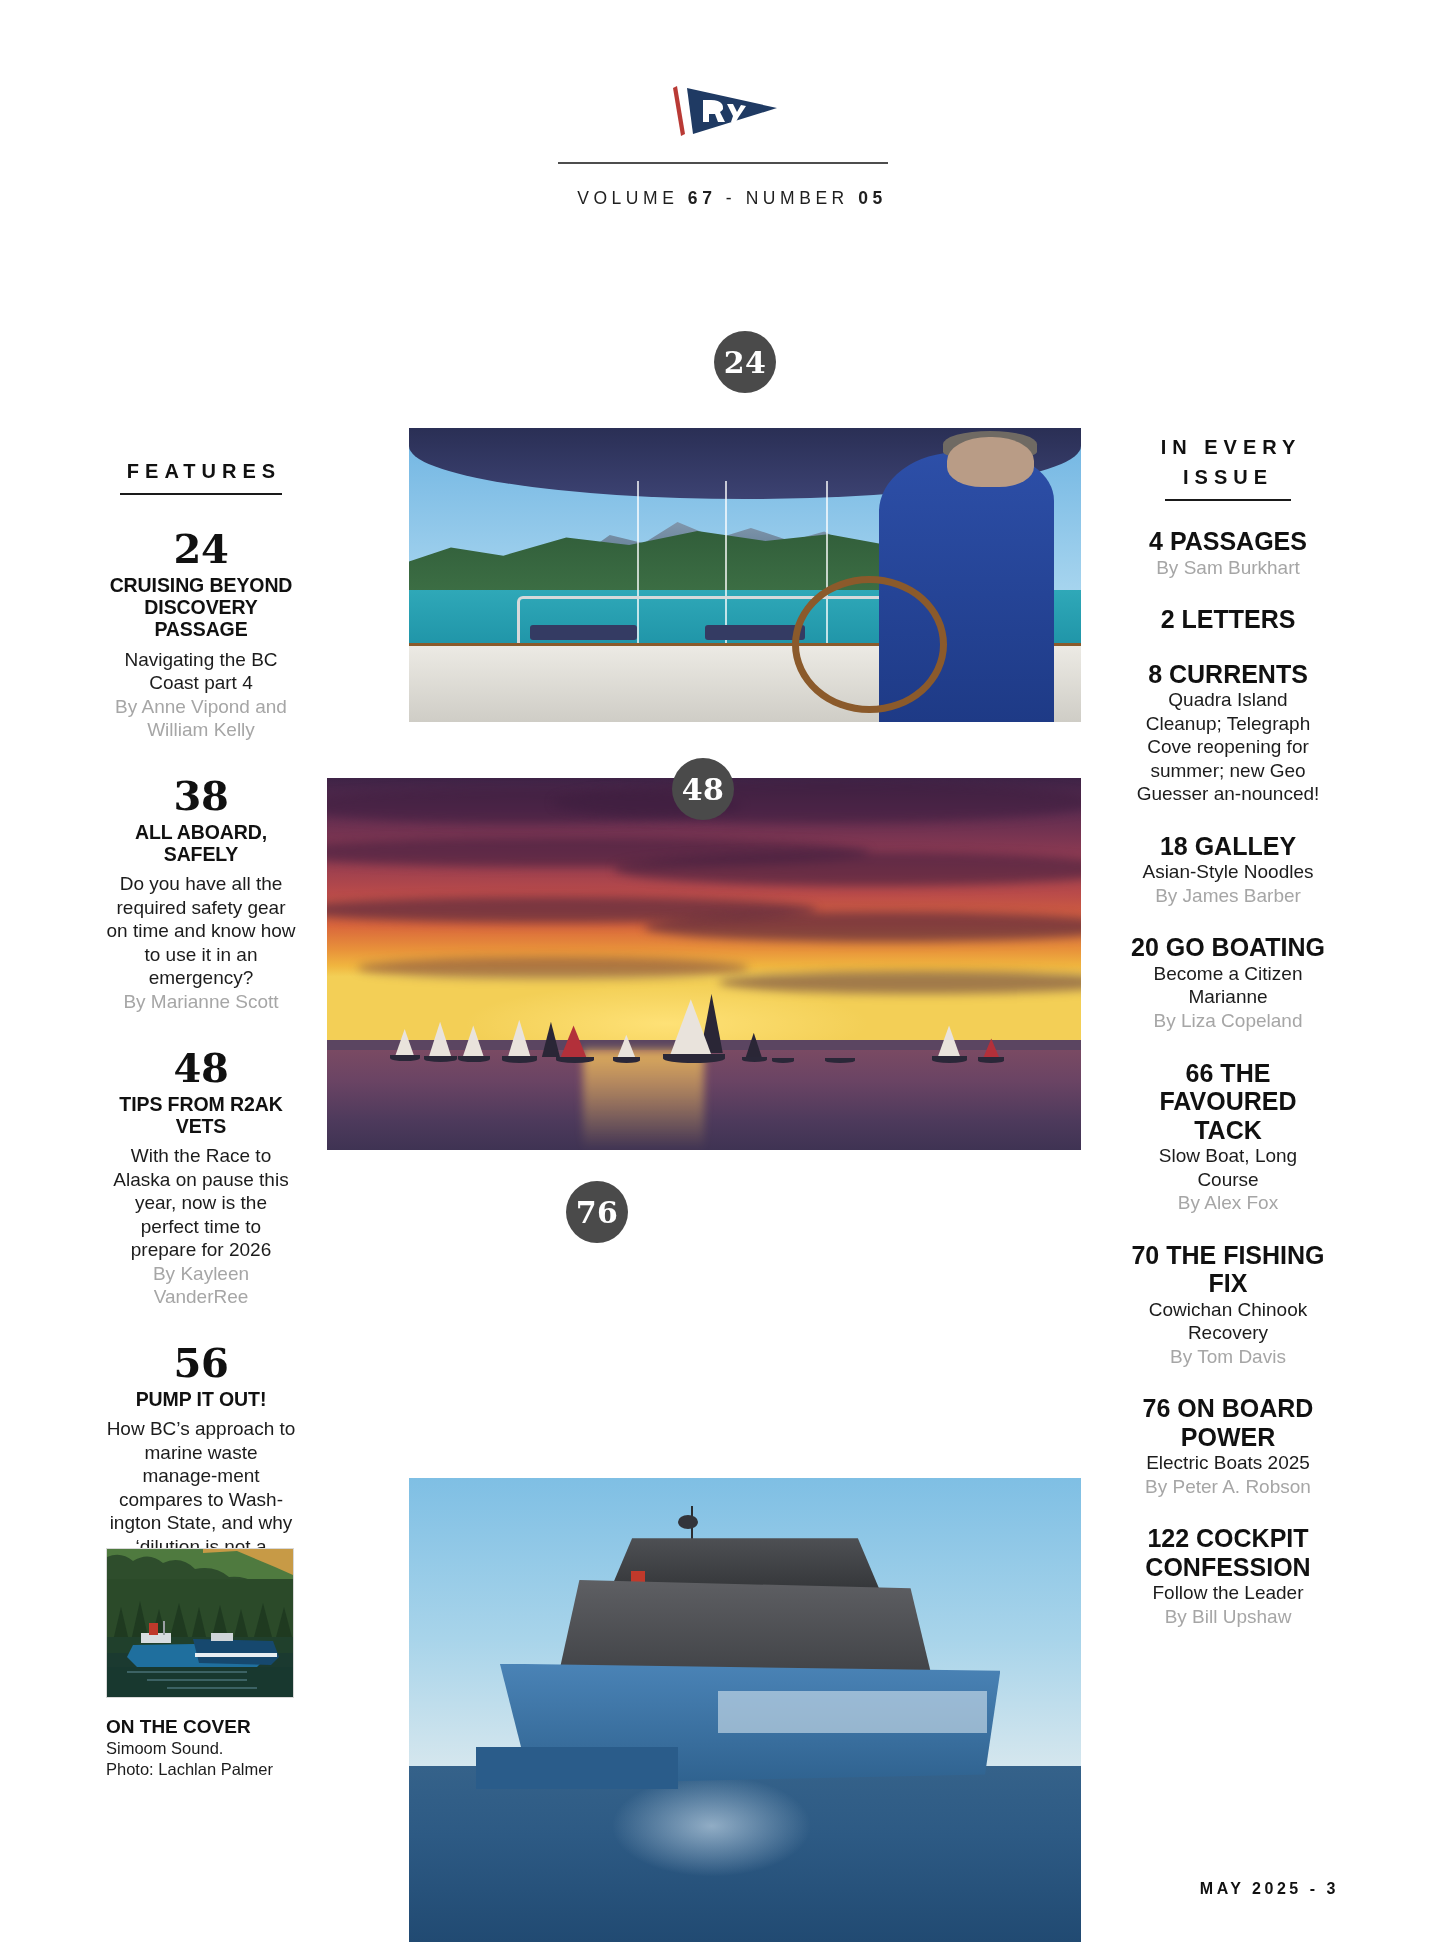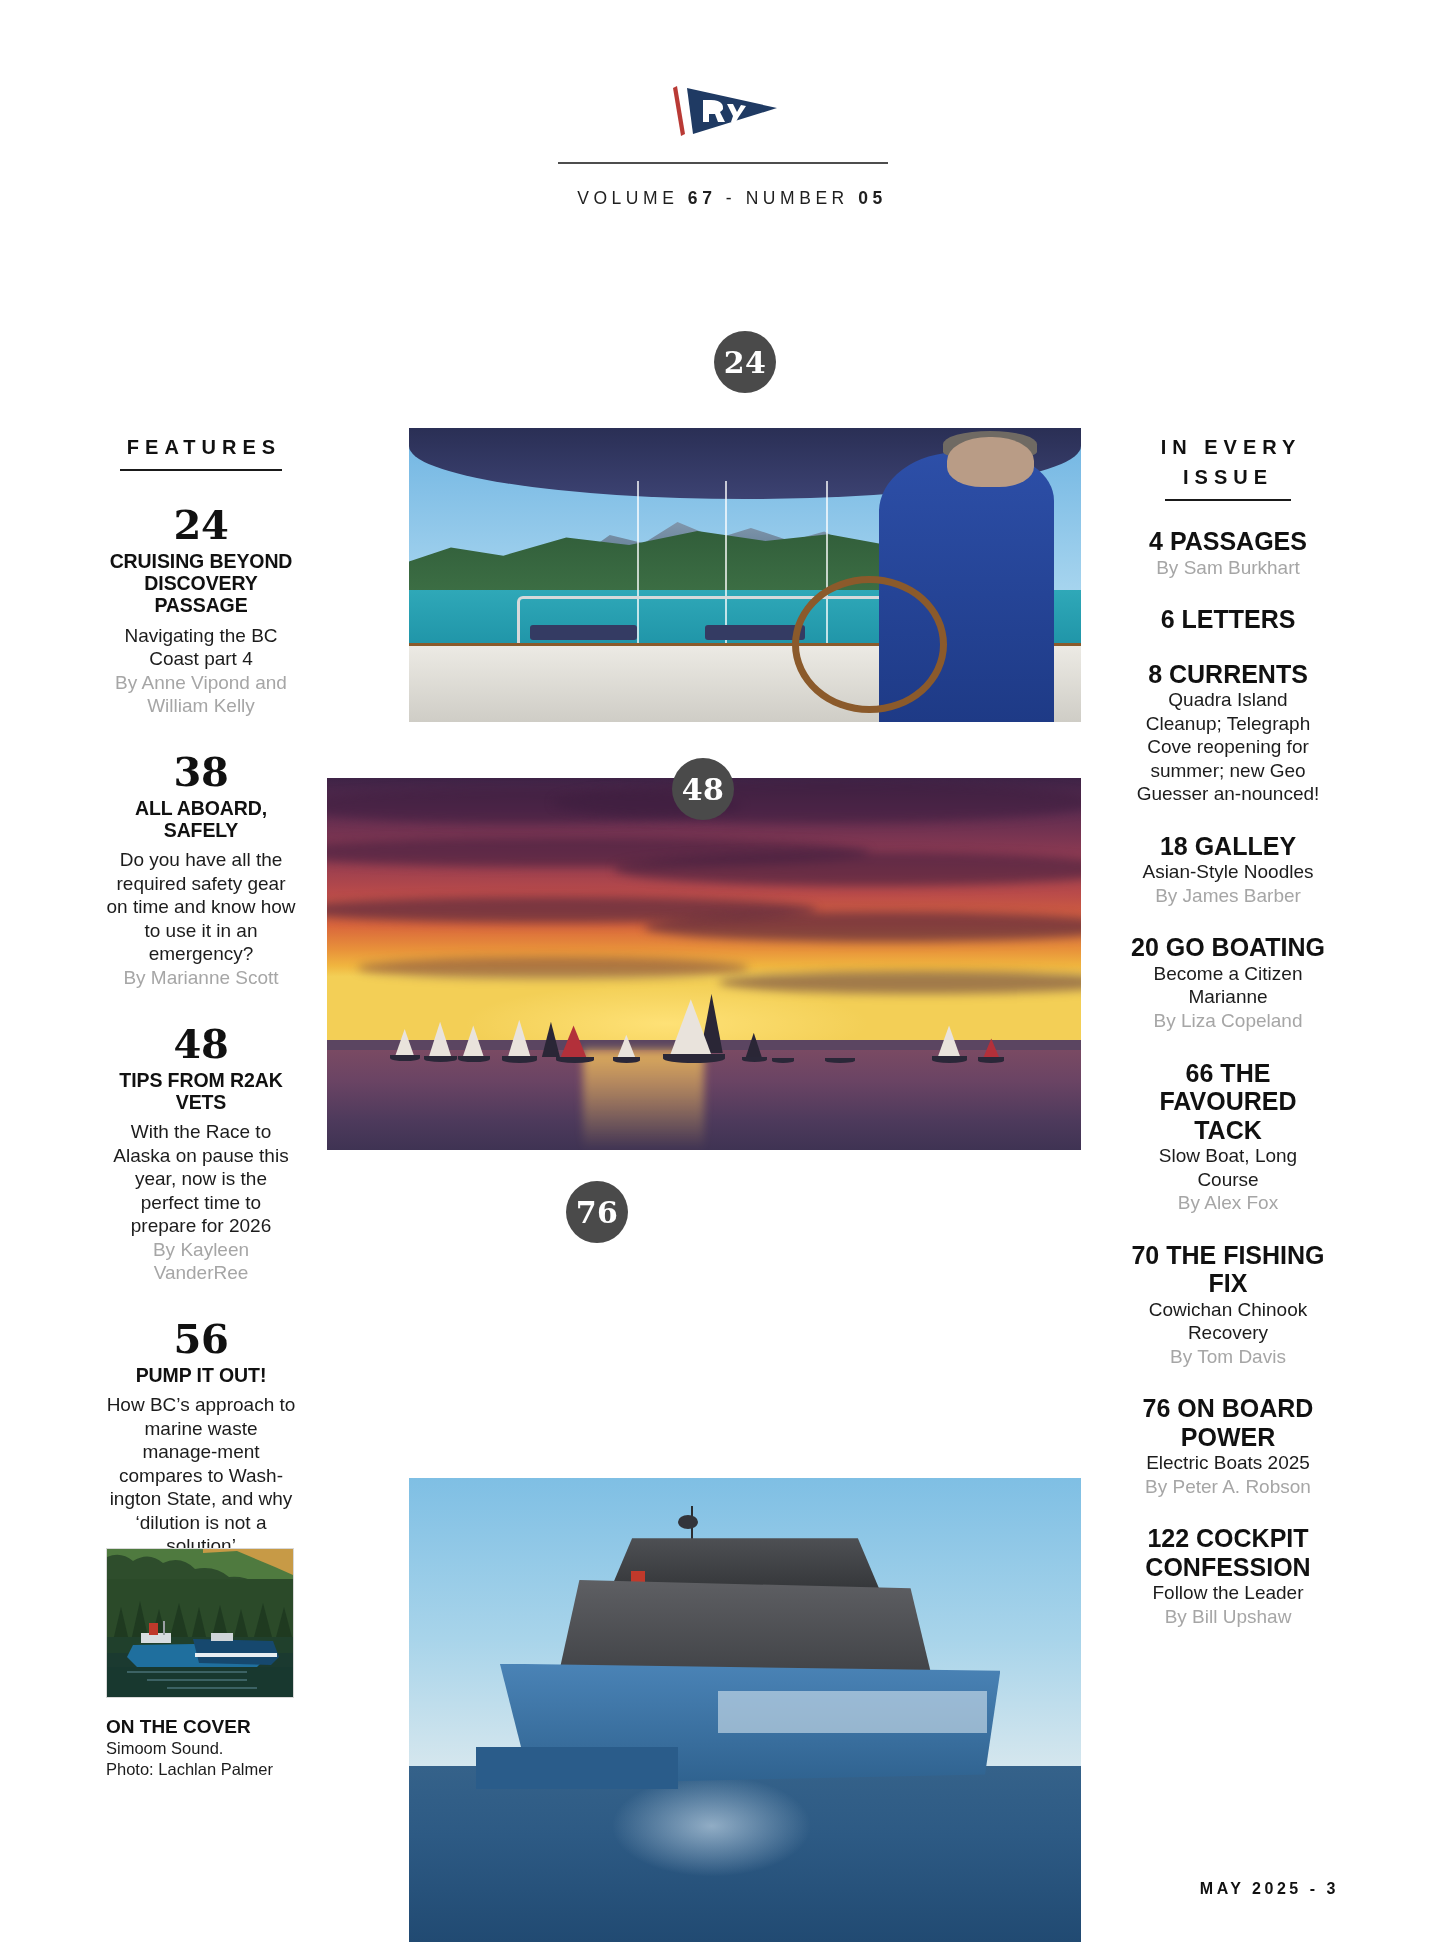--- a/index.html
+++ b/index.html
@@ -68,21 +68,21 @@
   .col-heading-rule {
     height: 2px;
     background: #1a1a1a;
     margin: 7px auto 0;
   }
 
   
   .features-col {
     position: absolute;
     left: 106px;
-    top: 432px;
+    top: 456px;
     width: 190px;
     text-align: center;
   }
   .features-col .col-heading-rule { width: 162px; }
 
   .feature-entry { margin-top: 34px; }
   .feature-page {
     font-family: "DejaVu Serif", "Liberation Serif", serif;
     font-weight: 700;
     font-size: 40px;
@@ -386,21 +386,21 @@
   </div>
   <div class="col-heading-rule"></div>
 
   <div class="issue-entry">
     <div class="issue-title">4 PASSAGES</div>
     <div class="issue-desc"></div>
     <div class="issue-by">By Sam Burkhart</div>
   </div>
 
   <div class="issue-entry">
-    <div class="issue-title">6 LETTERS</div>
+    <div class="issue-title">2 LETTERS</div>
     <div class="issue-desc"></div>
     <div class="issue-by"></div>
   </div>
 
   <div class="issue-entry">
     <div class="issue-title">8 CURRENTS</div>
     <div class="issue-desc">Quadra Island Cleanup; Telegraph Cove reopening for summer; new Geo Guesser an-nounced!</div>
     <div class="issue-by"></div>
   </div>
 

